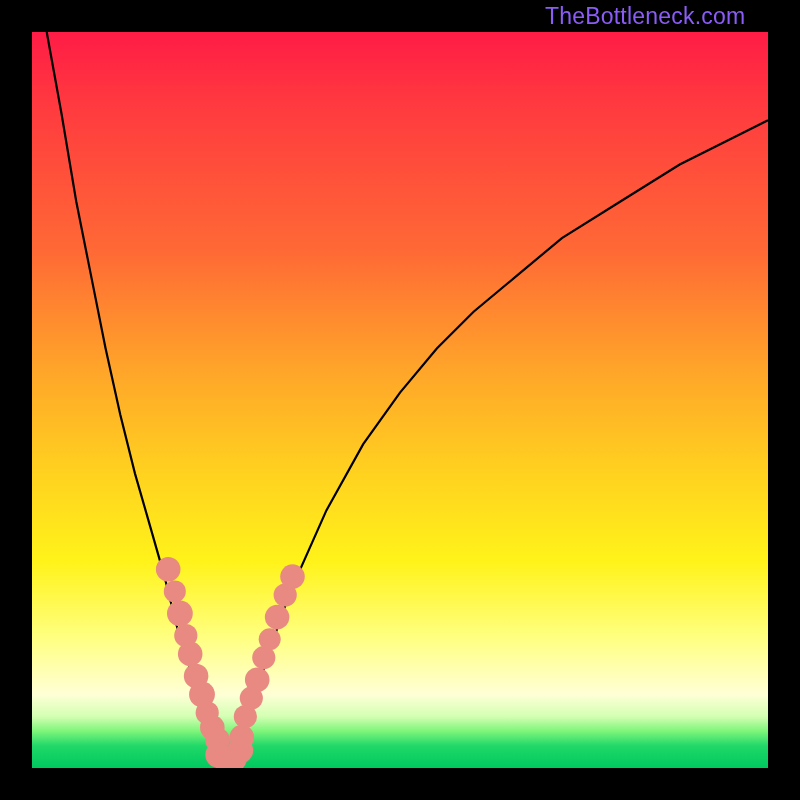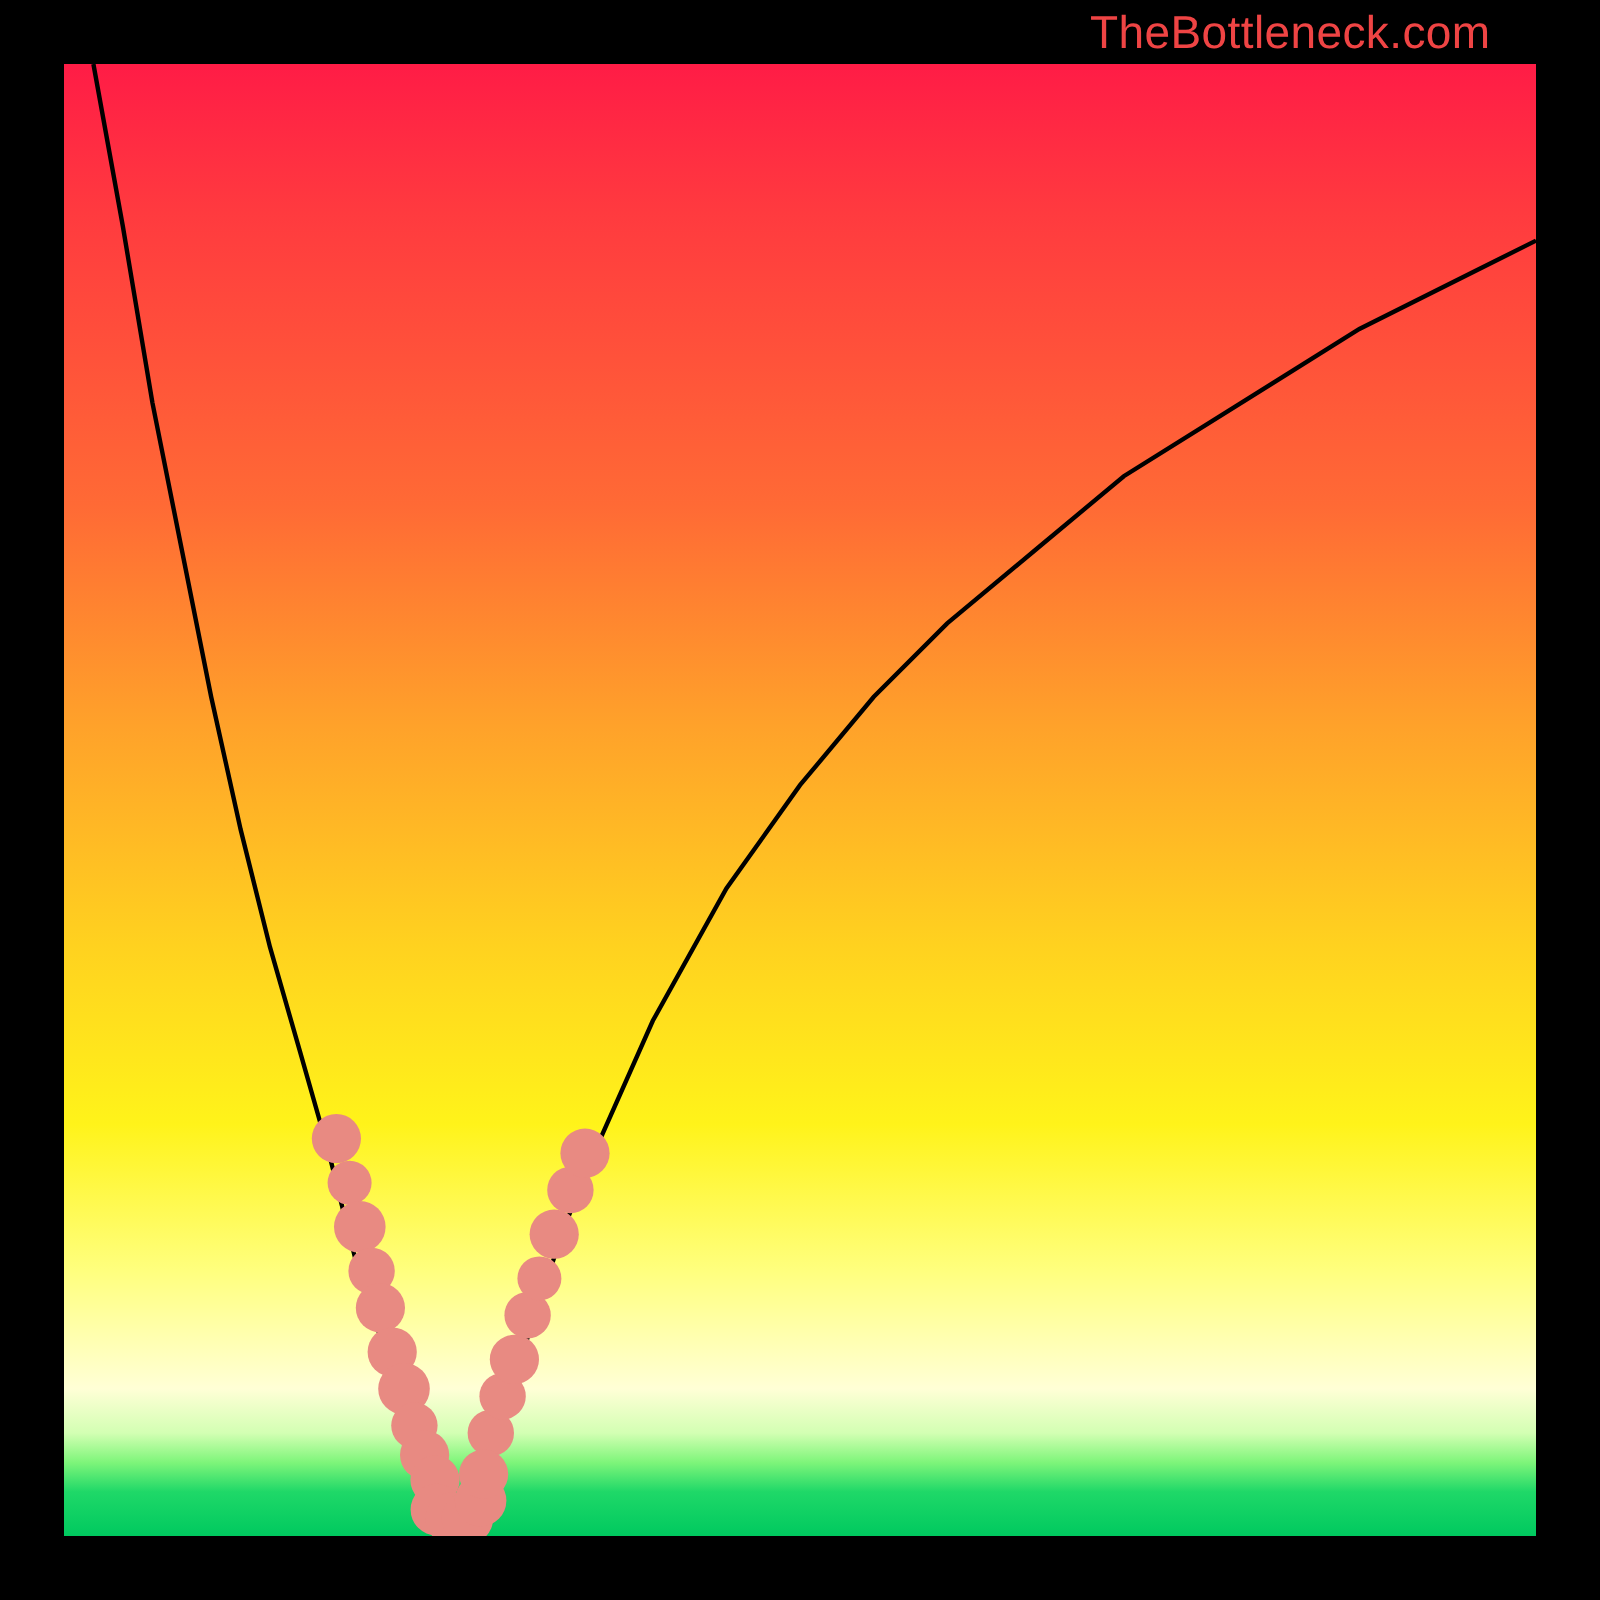--- a/index.html
+++ b/index.html
@@ -54,21 +54,21 @@
   svg.curve {
     position: absolute;
     left: 0; top: 0;
     width: 736px;
     height: 736px;
     overflow: visible;
   }
 
   .watermark {
     position: absolute;
-    color: #ef4444;
+    color: #8b5cf6;
     font-size: 23px;
     font-weight: 500;
     letter-spacing: 0.2px;
     white-space: nowrap;
   }
 
   .dot {
     fill: #e88a82;
     stroke: none;
   }

